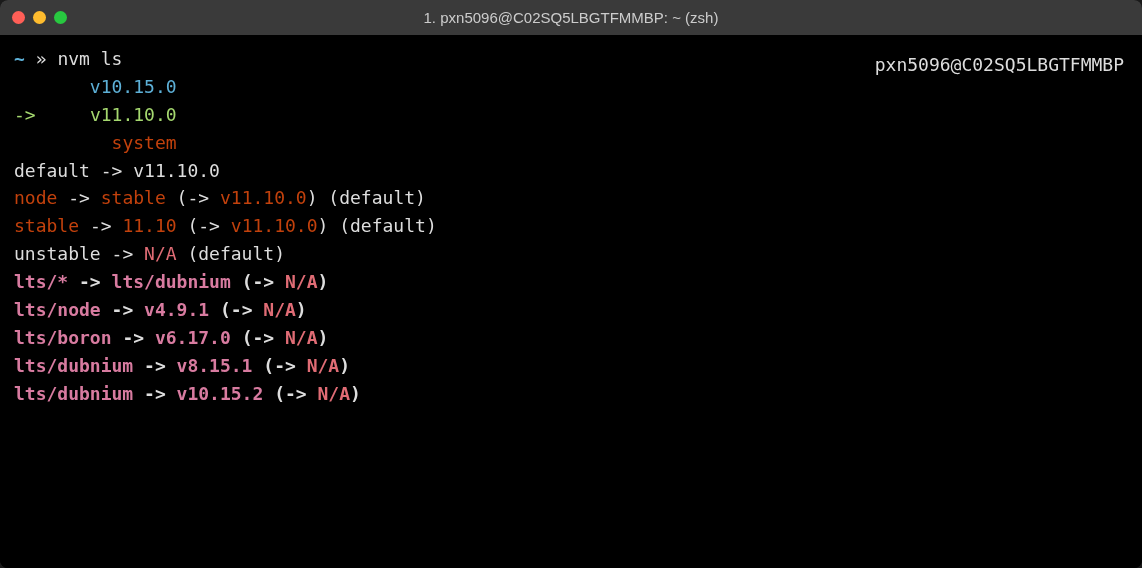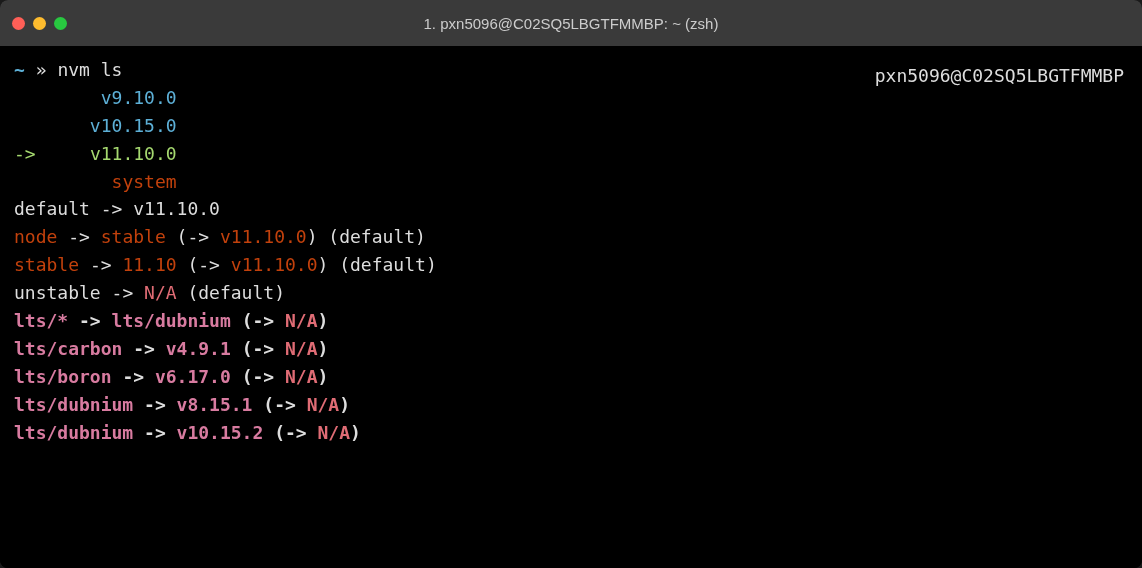--- a/index.html
+++ b/index.html
@@ -12,21 +12,21 @@
     overflow: hidden;
   }
   .window {
     width: 100%;
     height: 100%;
     background: #000;
     border-radius: 8px;
     overflow: hidden;
   }
   .titlebar {
-    height: 46px;
+    height: 35px;
     background: #3a3a3a;
     display: flex;
     align-items: center;
     padding: 0 12px;
     position: relative;
   }
   .traffic-lights {
     display: flex;
     gap: 8px;
     align-items: center;
@@ -82,37 +82,36 @@
       <div class="light green"></div>
     </div>
     <div class="title">1. pxn5096@C02SQ5LBGTFMMBP: ~ (zsh)</div>
   </div>
 
   <div class="terminal">
     <div class="host-right">pxn5096@C02SQ5LBGTFMMBP</div>
 
     <div class="line"><span class="c-blue bold">~</span> <span class="c-default">»</span> <span class="c-default">nvm ls</span></div>
 
-    <div class="line">        <span class="c-blue">v9.10.0</span></div>
     <div class="line">       <span class="c-blue">v10.15.0</span></div>
     <div class="line"><span class="c-green">-&gt;</span>     <span class="c-green">v11.10.0</span></div>
     <div class="line">         <span class="c-yellow">system</span></div>
 
     <div class="line"><span class="c-default">default</span> <span class="c-default">-&gt;</span> <span class="c-default">v11.10.0</span></div>
 
     <div class="line"><span class="c-yellow">node</span> <span class="c-default">-&gt;</span> <span class="c-yellow">stable</span> <span class="c-default">(-&gt;</span> <span class="c-yellow">v11.10.0</span><span class="c-default">)</span> <span class="c-default">(default)</span></div>
 
     <div class="line"><span class="c-yellow">stable</span> <span class="c-default">-&gt;</span> <span class="c-yellow">11.10</span> <span class="c-default">(-&gt;</span> <span class="c-yellow">v11.10.0</span><span class="c-default">)</span> <span class="c-default">(default)</span></div>
 
 
     <div class="line"><span class="c-default">unstable</span> <span class="c-default">-&gt;</span> <span class="c-red">N/A</span> <span class="c-default">(default)</span></div>
 
     <div class="line bold"><span class="c-pink">lts/*</span> <span class="c-default">-&gt;</span> <span class="c-pink">lts/dubnium</span> <span class="c-default">(-&gt;</span> <span class="c-red">N/A</span><span class="c-default">)</span></div>
 
-    <div class="line bold"><span class="c-pink">lts/carbon</span> <span class="c-default">-&gt;</span> <span class="c-pink">v4.9.1</span> <span class="c-default">(-&gt;</span> <span class="c-red">N/A</span><span class="c-default">)</span></div>
+    <div class="line bold"><span class="c-pink">lts/node</span> <span class="c-default">-&gt;</span> <span class="c-pink">v4.9.1</span> <span class="c-default">(-&gt;</span> <span class="c-red">N/A</span><span class="c-default">)</span></div>
 
     <div class="line bold"><span class="c-pink">lts/boron</span> <span class="c-default">-&gt;</span> <span class="c-pink">v6.17.0</span> <span class="c-default">(-&gt;</span> <span class="c-red">N/A</span><span class="c-default">)</span></div>
 
     <div class="line bold"><span class="c-pink">lts/dubnium</span> <span class="c-default">-&gt;</span> <span class="c-pink">v8.15.1</span> <span class="c-default">(-&gt;</span> <span class="c-red">N/A</span><span class="c-default">)</span></div>
 
     <div class="line bold"><span class="c-pink">lts/dubnium</span> <span class="c-default">-&gt;</span> <span class="c-pink">v10.15.2</span> <span class="c-default">(-&gt;</span> <span class="c-red">N/A</span><span class="c-default">)</span></div>
 
   </div>
 </div>
 

